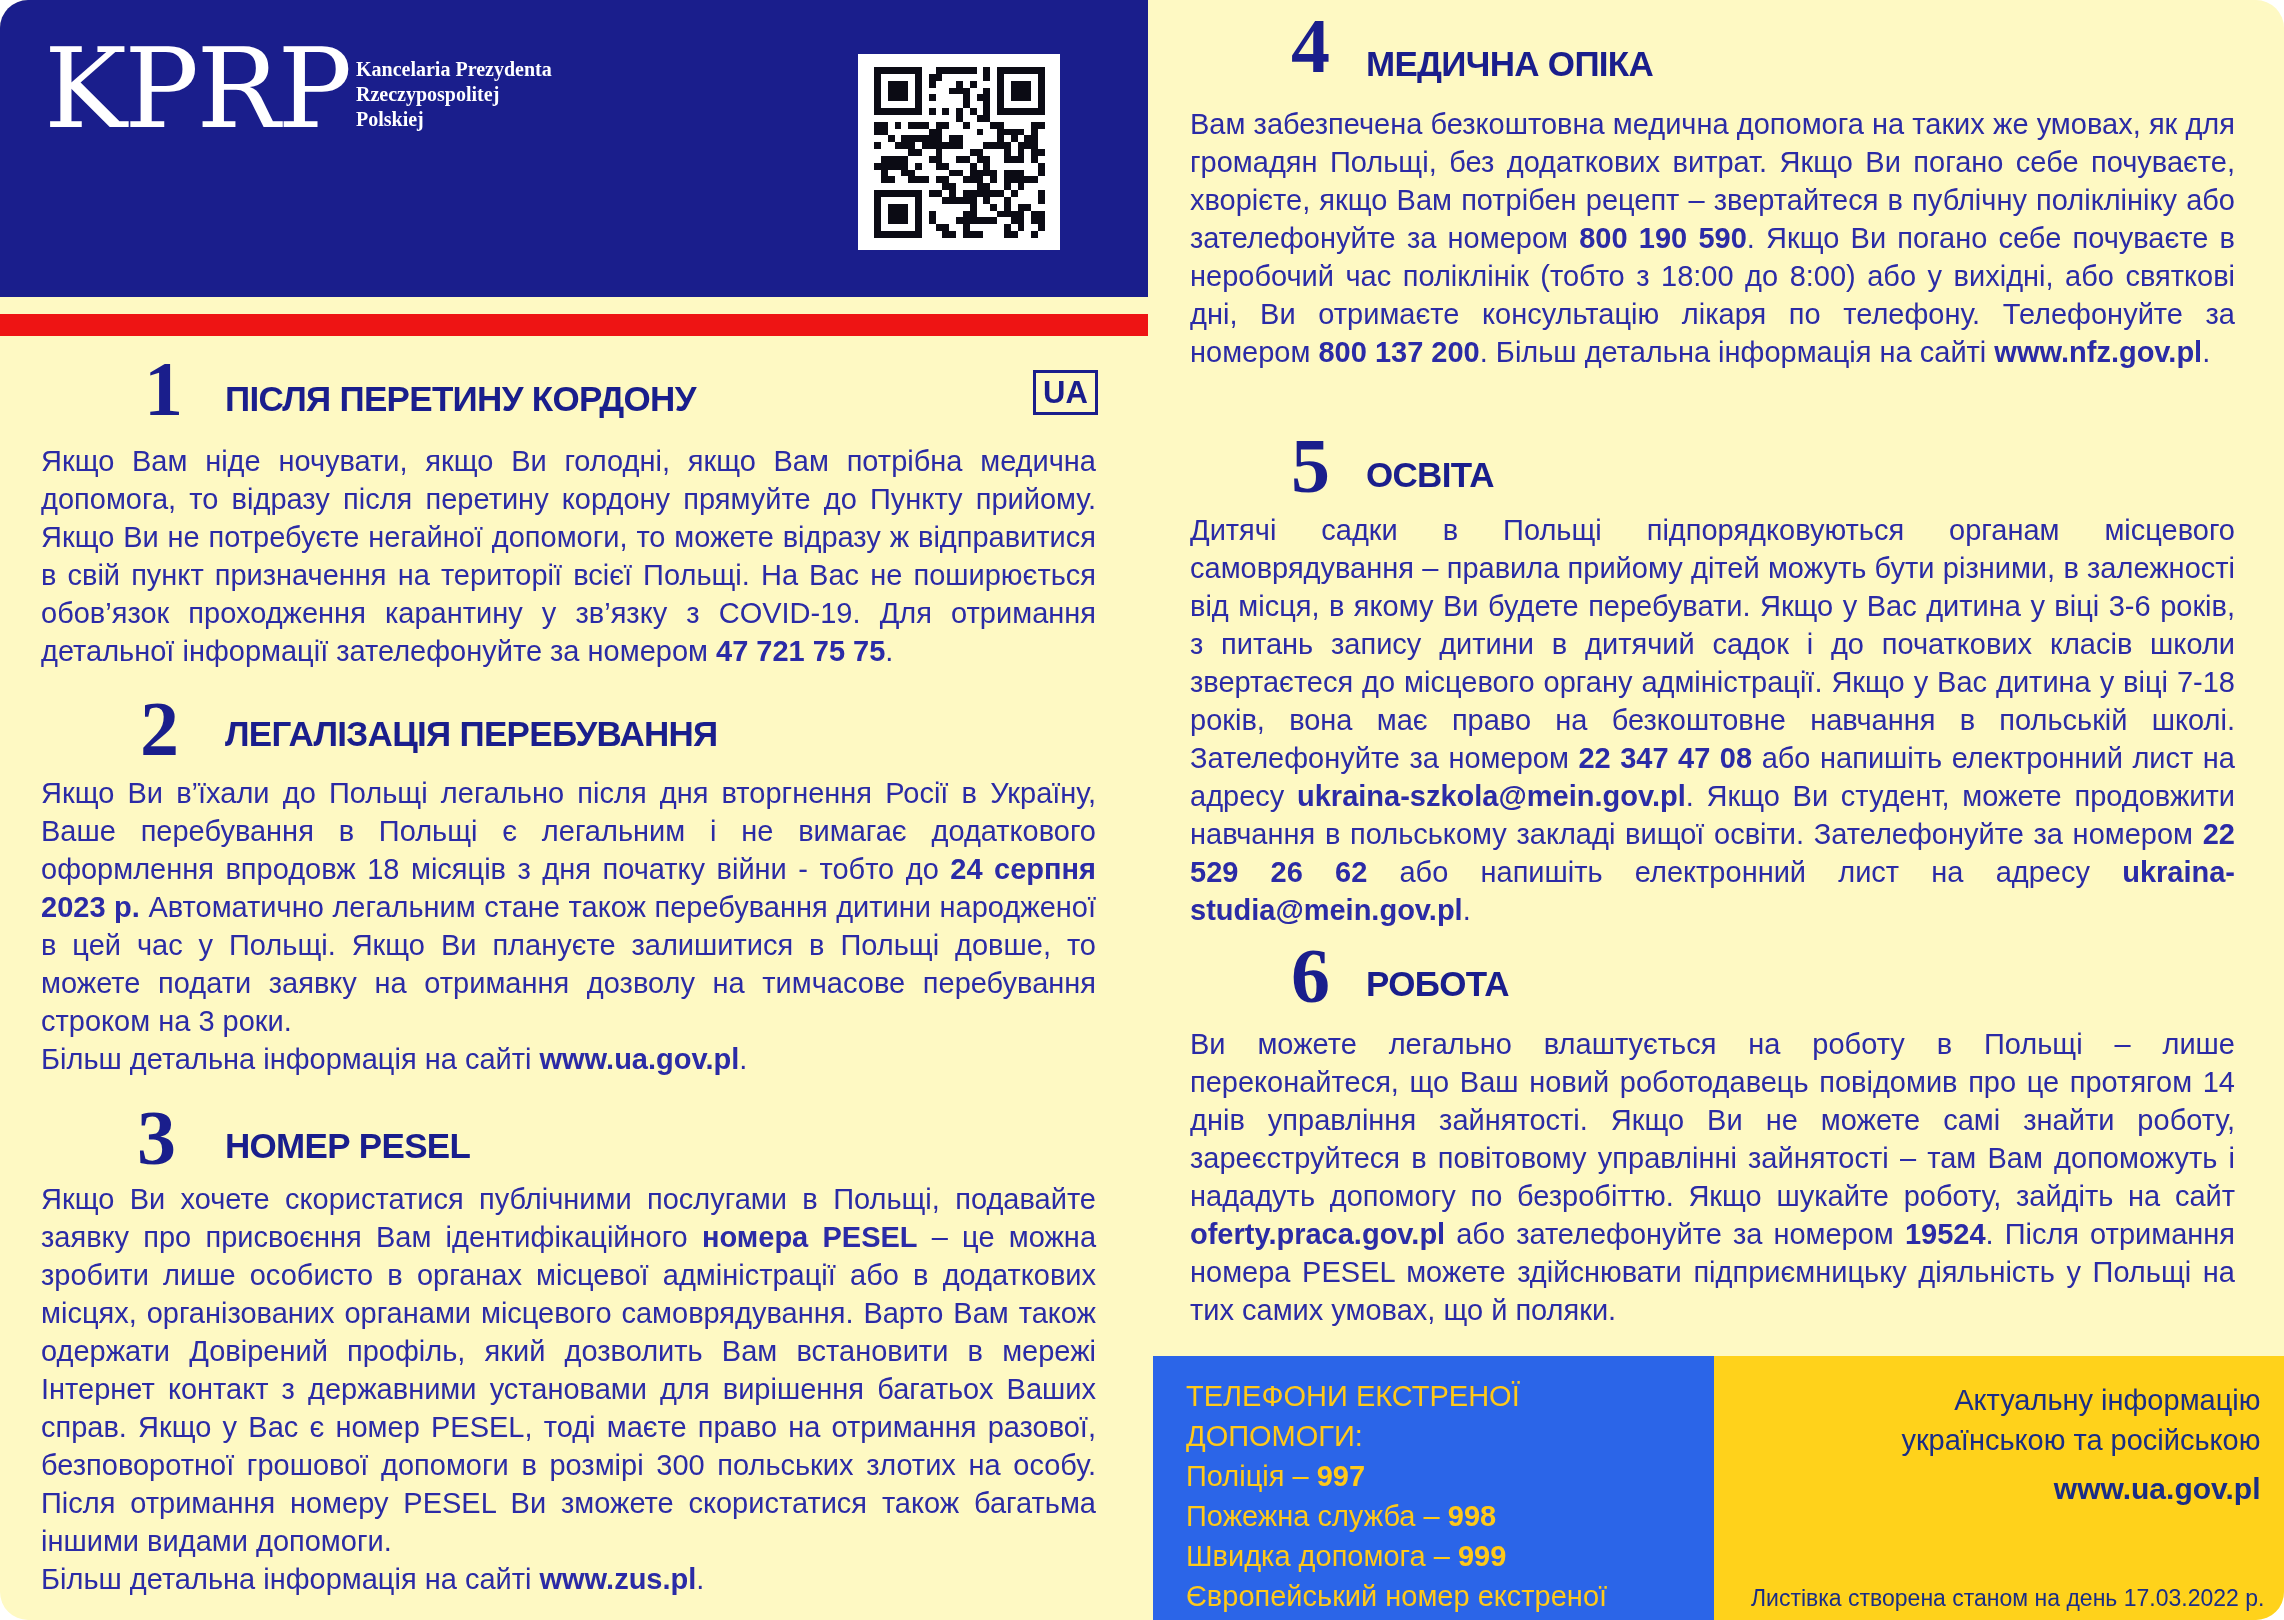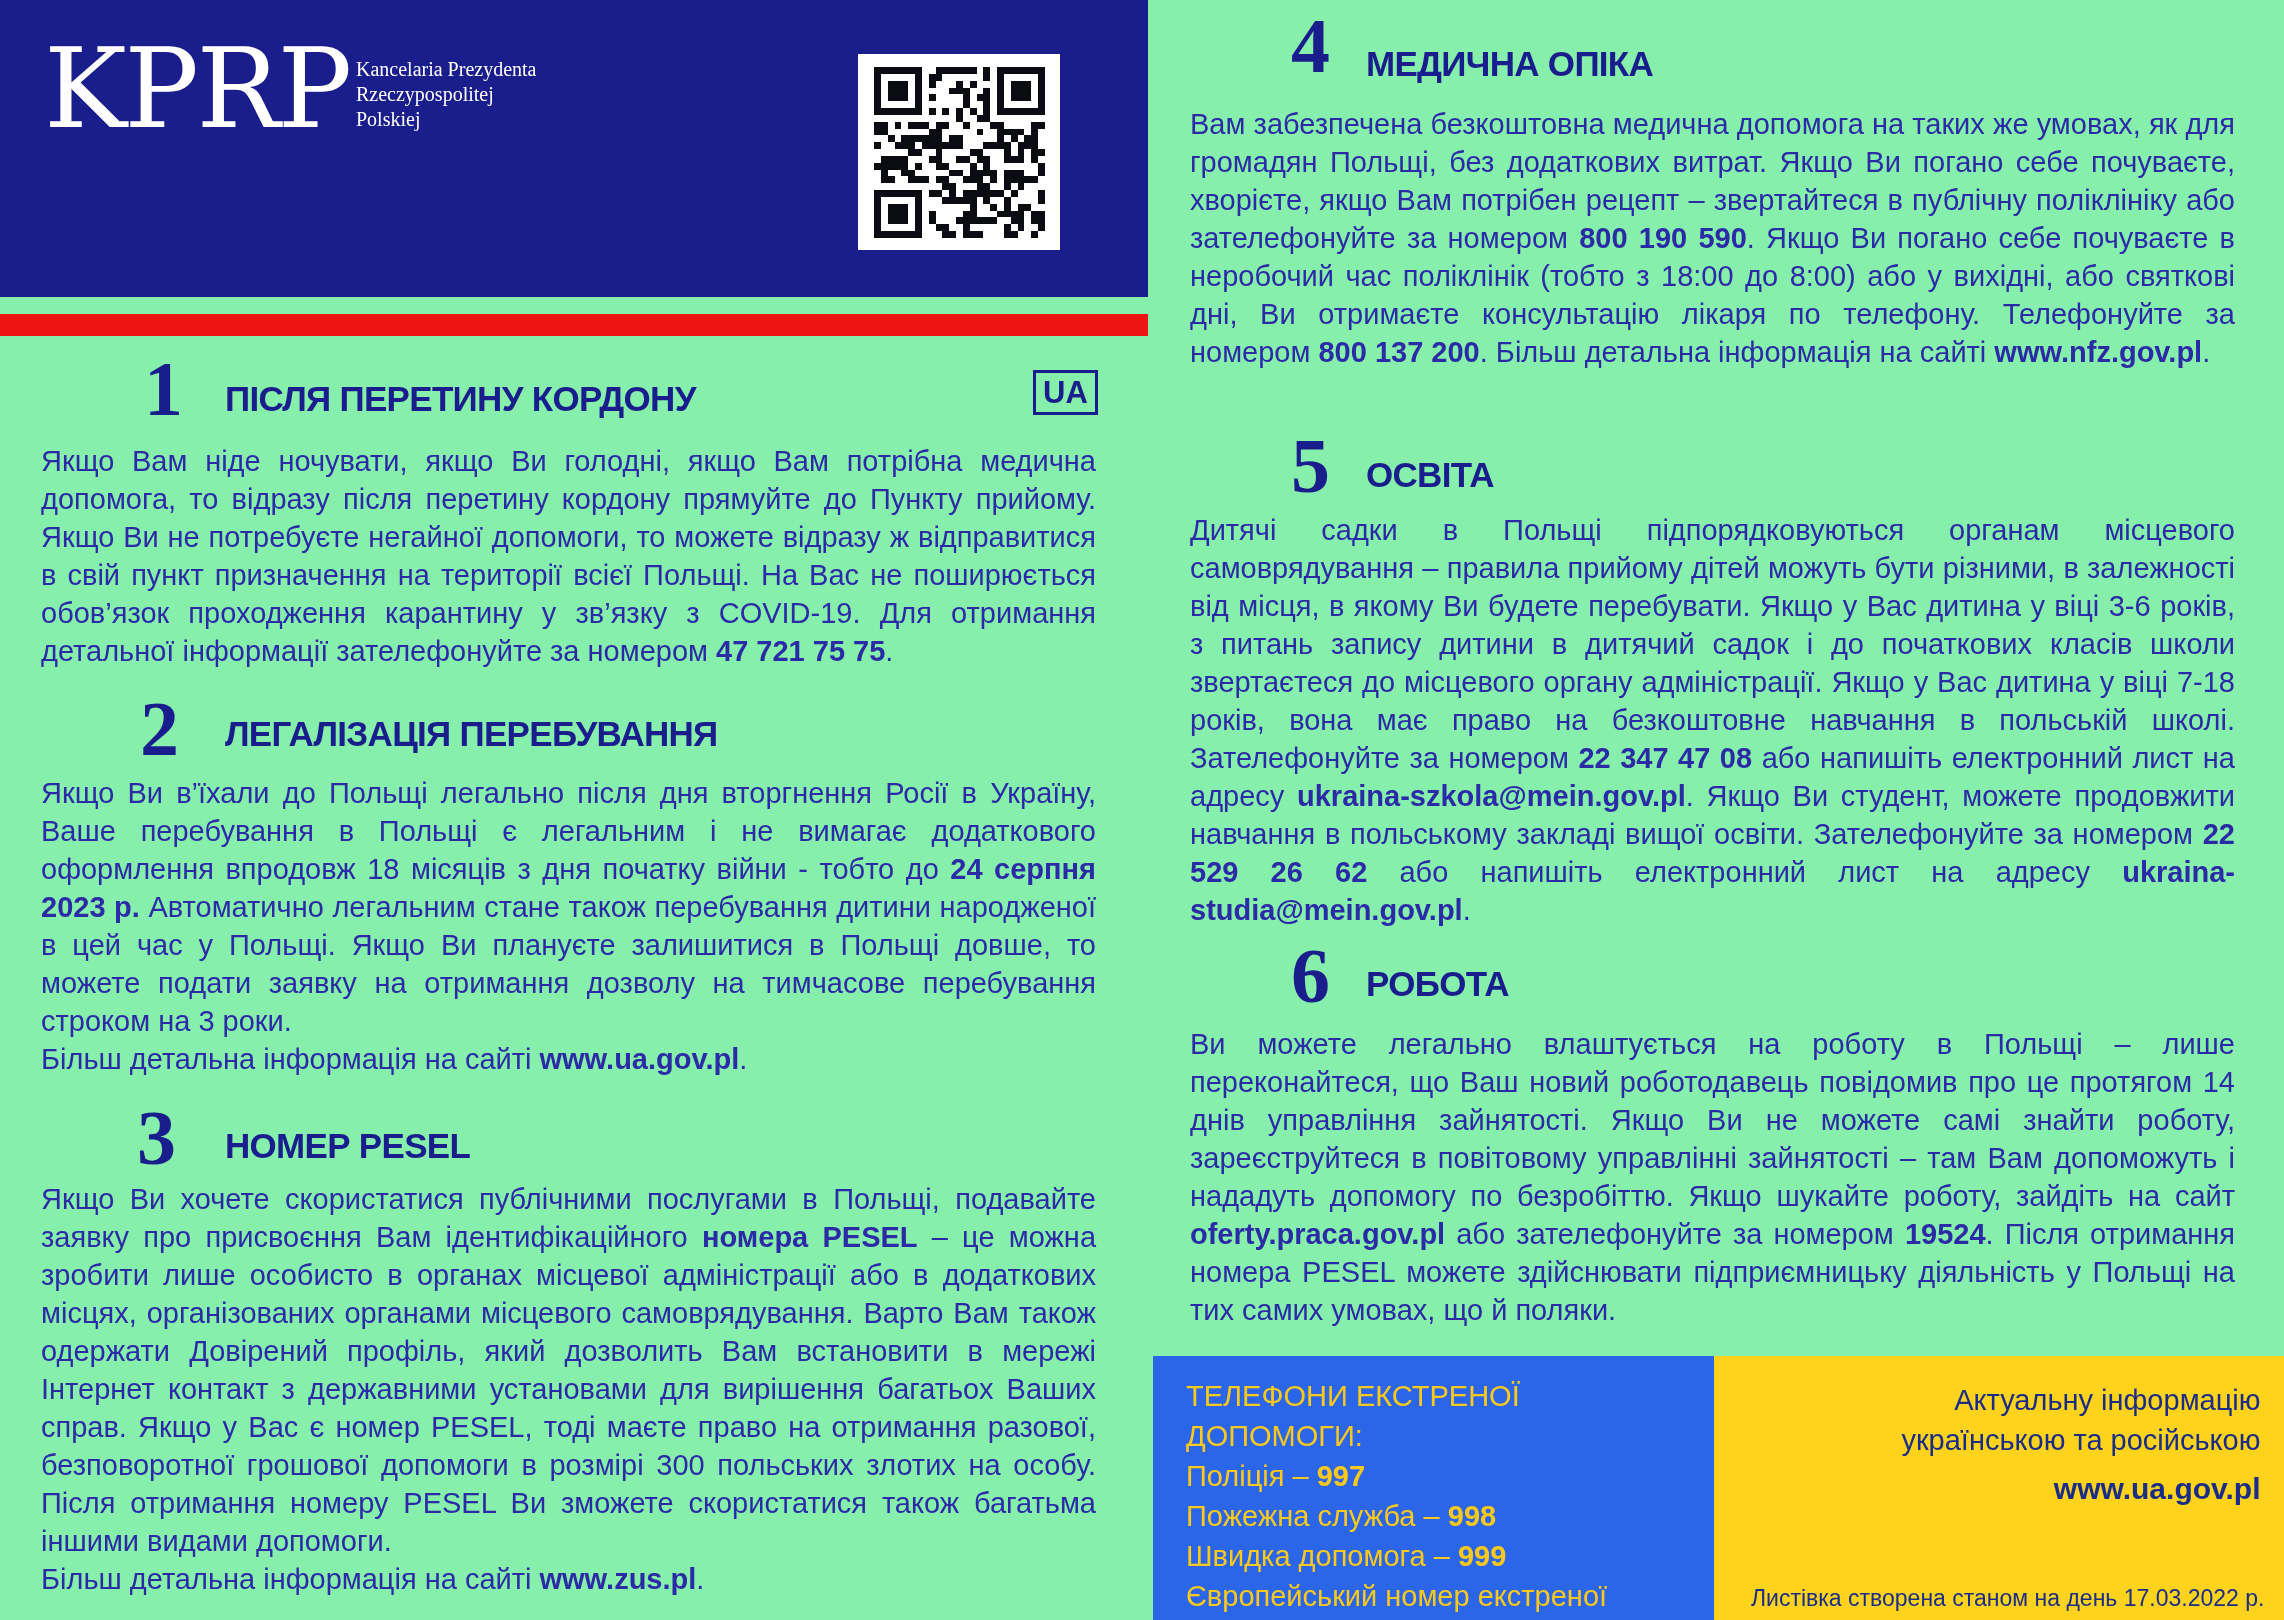--- a/index.html
+++ b/index.html
@@ -1,37 +1,38 @@
 <!DOCTYPE html>
 <html lang="uk" style="font-size:10.5px"><head>
 <meta charset="utf-8">
 <style>
   html,body{margin:0;padding:0;}
   .page{
     position:relative;
     width:2284px;height:1620px;
-    background:#86efac;
+    background:#fef9c3;
     font-family:"Liberation Sans", sans-serif;
     overflow:hidden;
+    border-radius:28px;
   }
   
   .topbar{
     position:absolute;left:0;top:0;width:1148px;height:297px;
     background:#1a1e8c;
   }
   .logo{
     position:absolute;left:44px;top:33px;
     font-family:"DejaVu Serif", serif;
     font-size:111px;line-height:1;color:#ffffff;
     letter-spacing:-2.6px;font-weight:400;
   }
   .org{
     position:absolute;left:356px;top:57px;
     font-family:"Liberation Serif", serif;
-    font-size:20px;line-height:25px;color:#ffffff;
+    font-size:20px;line-height:25px;color:#ffffff;font-weight:bold;
   }
   .qr-wrap{
     position:absolute;left:858px;top:54px;width:202px;height:196px;
     background:#ffffff;display:flex;align-items:center;justify-content:center;
   }
   .stripe-red{
     position:absolute;left:0;top:314px;width:1148px;height:21.6px;
     background:#ee1414;
   }
   

